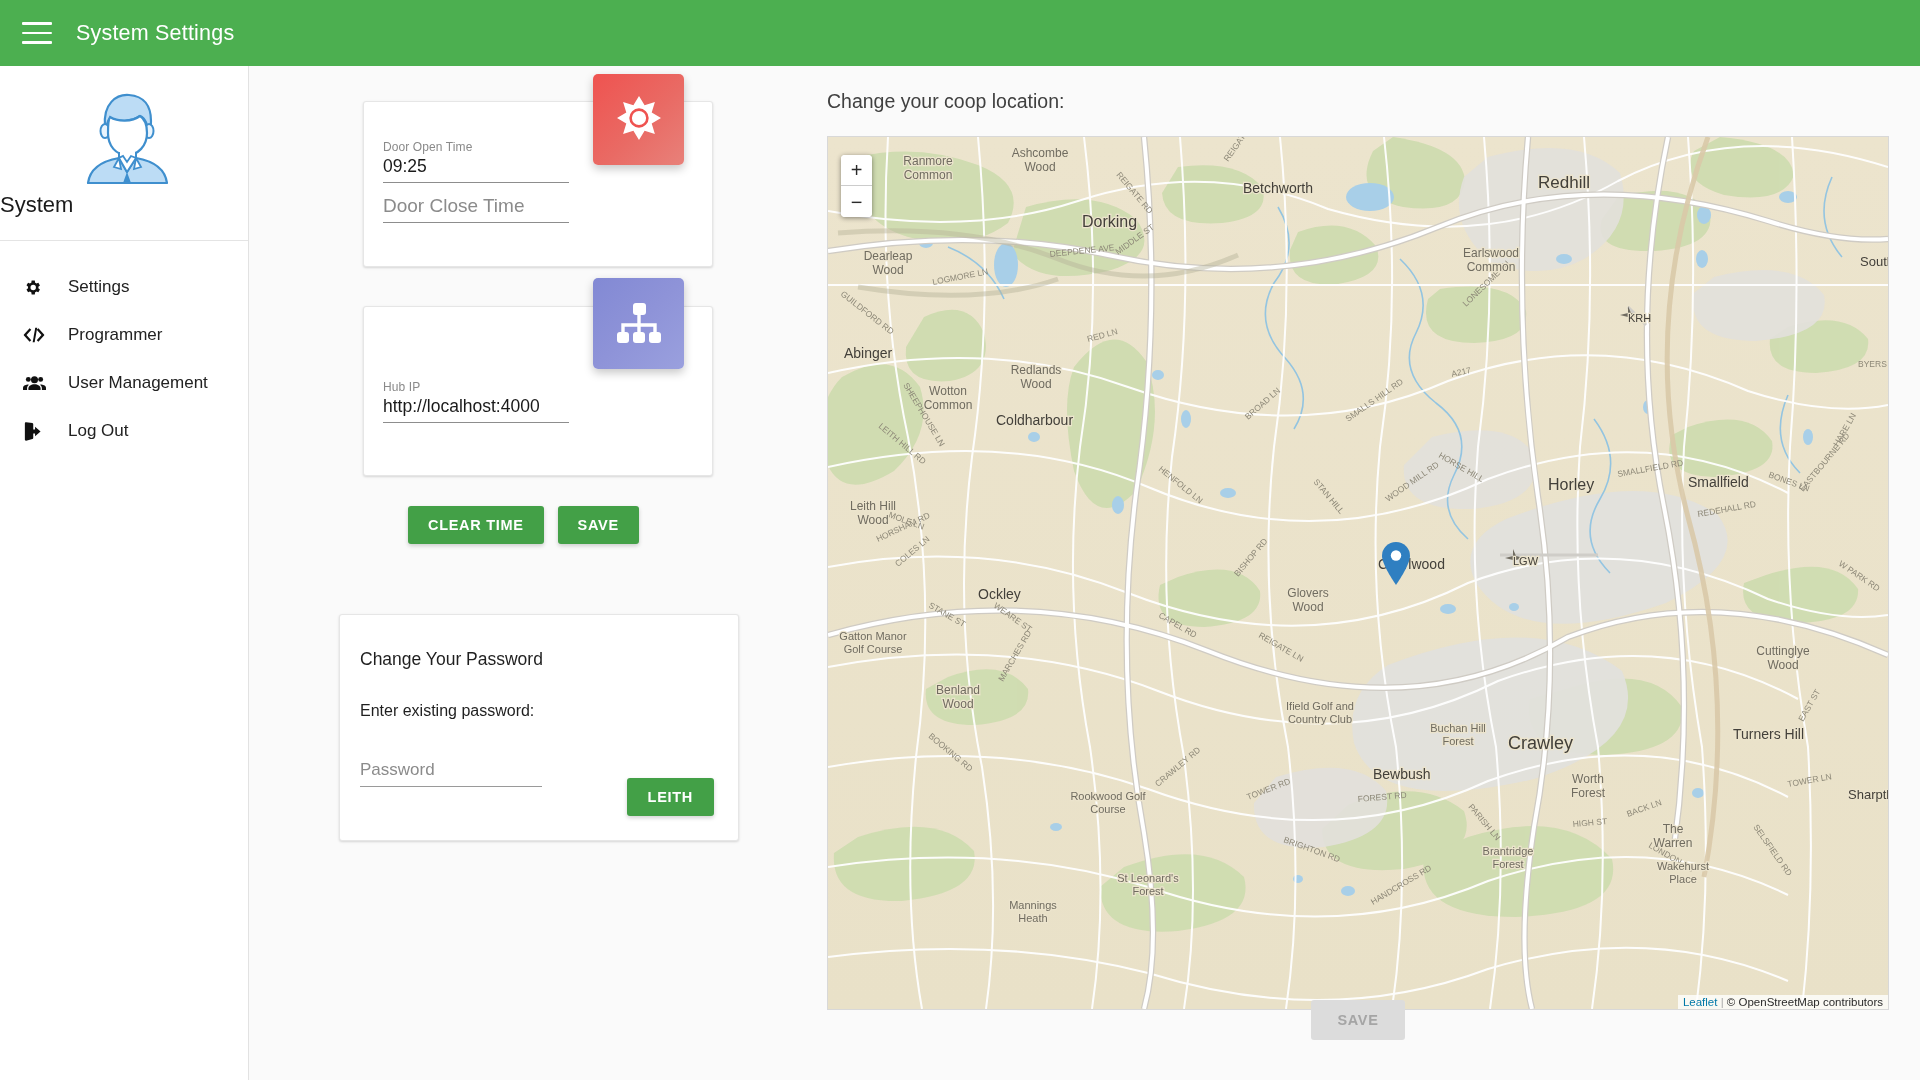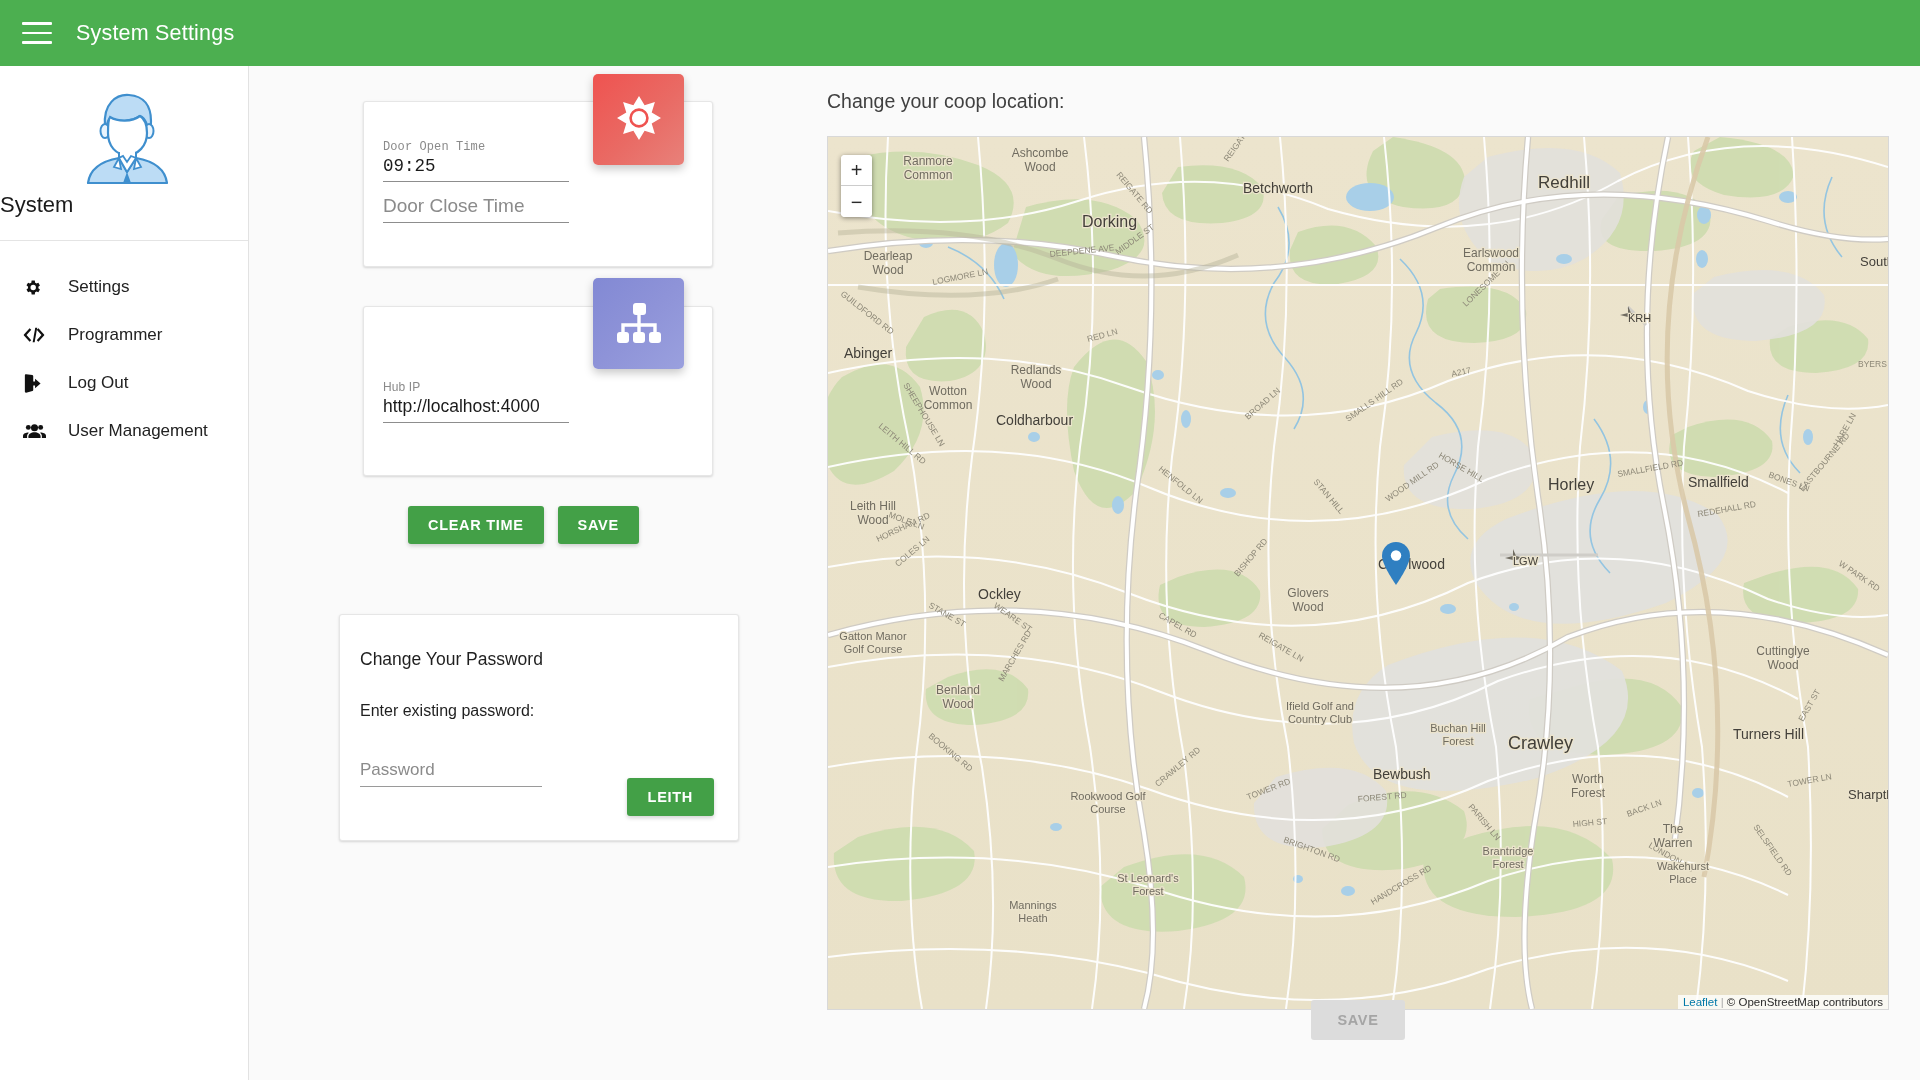--- a/index.html
+++ b/index.html
@@ -89,21 +89,21 @@
   .field-value {
     font-size: 17.5px; color: #1a1a1a; padding-bottom: 5px;
     border-bottom: 1px solid #8d8d8d; width: 186px; margin-top: 2px;
     background: transparent;
   }
   .field-placeholder {
     font-size: 19px; color: #8b8b8b; padding-bottom: 5px;
     border-bottom: 1px solid #8d8d8d; width: 186px;
   }
 
-  .time-field-open { position: absolute; left: 19px; top: 38px; font-family: Liberation Mono, monospace; }
+  .time-field-open { position: absolute; left: 19px; top: 38px; }
   .time-field-close{ position: absolute; left: 19px; top: 93px; }
   .hub-field       { position: absolute; left: 19px; top: 73px; }
   .hub-field .field-value { width: 186px; }
 
   
   .btn-row { position: absolute; left: 45px; top: 440px; display: flex; gap: 14px; }
   .btn {
     border: none; border-radius: 3px; color: #fff;
     background: #43a047;
     font-family: "Liberation Sans", sans-serif;
@@ -230,44 +230,44 @@
 
       <div class="nav-item">
         <span class="nav-icon">
           <svg width="22" height="18" viewBox="0 0 28 20" fill="#111">
             <path d="M8.4 1.4 1.2 9.3a1 1 0 0 0 0 1.4l7.2 7.9 2.1-1.9-6-6.7 6-6.7Z"></path>
             <path d="M12.3 19.2 15.6.8h2.5l-3.3 18.4Z"></path>
             <path d="M19.6 1.4l7.2 7.9a1 1 0 0 1 0 1.4l-7.2 7.9-2.1-1.9 6-6.7-6-6.7Z"></path>
           </svg>
         </span>
         <span class="nav-label">Programmer</span>
-      </div>
-
-      <div class="nav-item">
-        <span class="nav-icon">
-          <svg width="21" height="19" viewBox="0 0 24 22" fill="#111">
-            <path d="M2 1.6v18.8c0 .8.7 1.4 1.5 1.2l7.2-1.8c.6-.2 1-.7 1-1.3V2.5c0-.6-.4-1.1-1-1.3L3.5.4C2.7.2 2 .8 2 1.6Z"></path>
-            <path d="M13.8 5.6v3.2h-3v4.4h3v3.2l6.4-5.4Z"></path>
-          </svg>
-        </span>
-        <span class="nav-label">Log Out</span>
       </div>
 
       <div class="nav-item">
         <span class="nav-icon">
           <svg width="23" height="17" viewBox="0 0 28 20" fill="#111">
             <circle cx="6.5" cy="5" r="3"></circle>
             <circle cx="21.5" cy="5" r="3"></circle>
             <circle cx="14" cy="5.5" r="4.3"></circle>
             <path d="M14 11c-4.1 0-7.4 2.2-7.4 4.9V18h14.8v-2.1C21.4 13.2 18.1 11 14 11Z"></path>
             <path d="M5.4 11.3C2.5 11.6 0 13.3 0 15.3V18h5v-2.1c0-1.8.9-3.4 2.3-4.4a11 11 0 0 0-1.9-.2Z"></path>
             <path d="M22.6 11.3c-.7 0-1.3.1-1.9.2 1.4 1 2.3 2.6 2.3 4.4V18h5v-2.7c0-2-2.5-3.7-5.4-4Z"></path>
           </svg>
         </span>
         <span class="nav-label">User Management</span>
+      </div>
+
+      <div class="nav-item">
+        <span class="nav-icon">
+          <svg width="21" height="19" viewBox="0 0 24 22" fill="#111">
+            <path d="M2 1.6v18.8c0 .8.7 1.4 1.5 1.2l7.2-1.8c.6-.2 1-.7 1-1.3V2.5c0-.6-.4-1.1-1-1.3L3.5.4C2.7.2 2 .8 2 1.6Z"></path>
+            <path d="M13.8 5.6v3.2h-3v4.4h3v3.2l6.4-5.4Z"></path>
+          </svg>
+        </span>
+        <span class="nav-label">Log Out</span>
       </div>
 
     </div>
   </div>
 
   <div class="content">
 
     <div class="left-col">
 
       <div class="card card-time">

